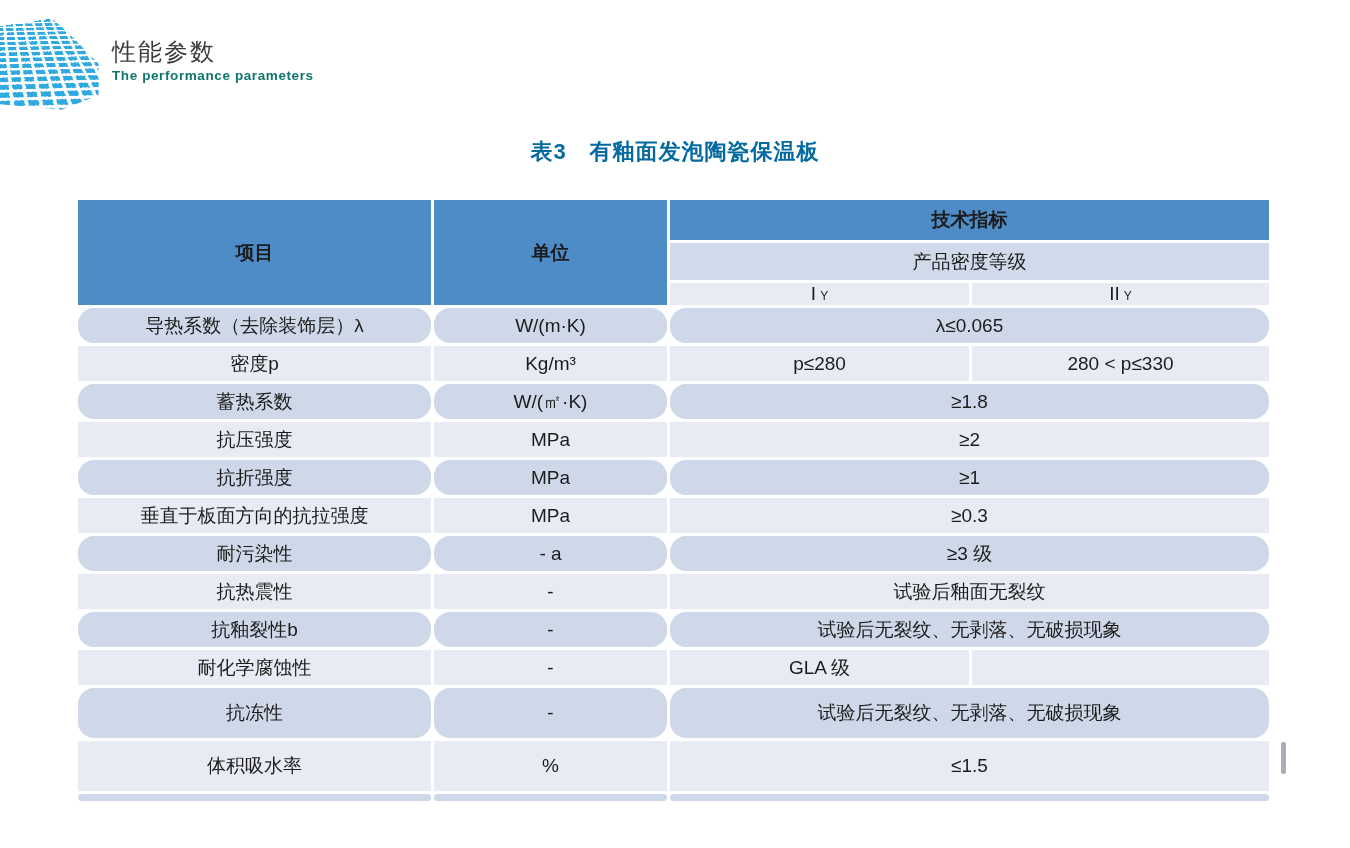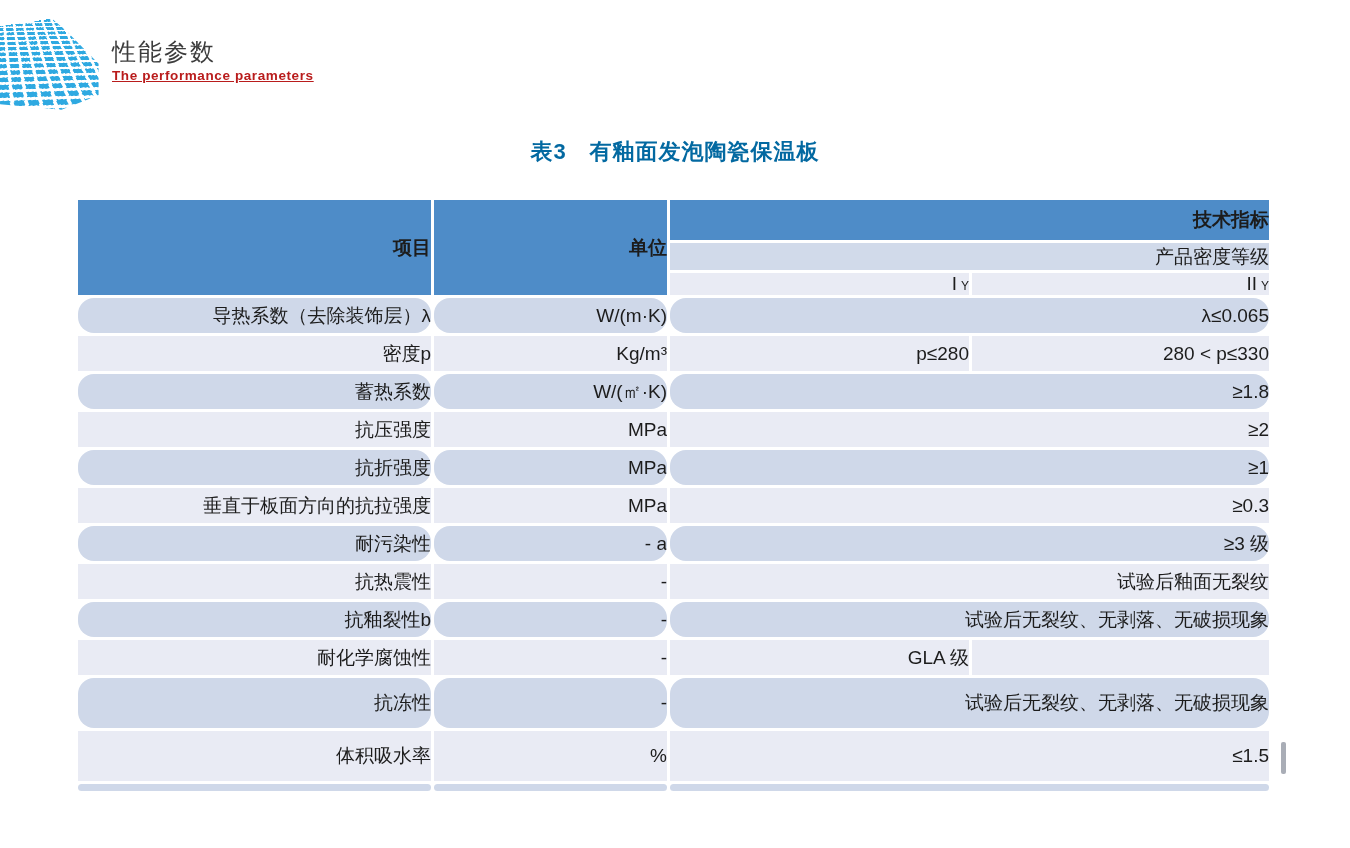--- a/index.html
+++ b/index.html
@@ -23,41 +23,41 @@
       #2EA9E1;
     transform: perspective(150px) rotateX(30deg) rotateZ(-14deg);
     transform-origin: 20% 80%;
   }
   .brand-title {
     position:absolute; left:112px; top:36px;
     font-size:24px; font-weight:normal; color:#3c3c3c; letter-spacing:2px;
   }
   .brand-sub {
     position:absolute; left:112px; top:68px;
-    font-size:13.5px; font-weight:bold; color:#b91c1c; letter-spacing:0.6px;text-decoration:underline;
+    font-size:13.5px; font-weight:bold; color:#0f766e; letter-spacing:0.6px;
   }
 
   
   .table-title {
     position:absolute; left:0; top:137px; width:1350px; text-align:center;
     font-size:22px; font-weight:bold; color:#0369a1; letter-spacing:1px;
   }
 
   
   table.perf {
     position:absolute; left:75px; top:197px;
     border-collapse:separate; border-spacing:3px; table-layout:fixed;
   }
   table.perf td {
-    text-align:right; vertical-align:middle; padding:0;
+    text-align:center; vertical-align:middle; padding:0;
     font-size:19px; color:#1c1c1c; overflow:hidden; white-space:nowrap;
   }
   td.hblue  { background:#4E8CC8; color:#ffffff; font-weight:bold; font-size:21px; }
   tr.hrow1 td { height:40px; }
-  tr.hrow2 td { height:27px; }
+  tr.hrow2 td { height:37px; }
   tr.hrow3 td { height:16px; }
   td.subhead   { background:#D1DAEA; font-size:19px; }
   td.gradecell { background:#E9EBF4; font-size:19px; }
   .grade-sub   { font-size:12px; margin-left:4px; }
 
   tr.data td  { height:35px; }
   tr.tall td  { height:50px; }
   tr.dark td  { background:#CFD8E9;border-radius:16px; }
   tr.light td { background:#E9EBF4; }
   tr.partial td { height:7px; line-height:0; font-size:0; }

